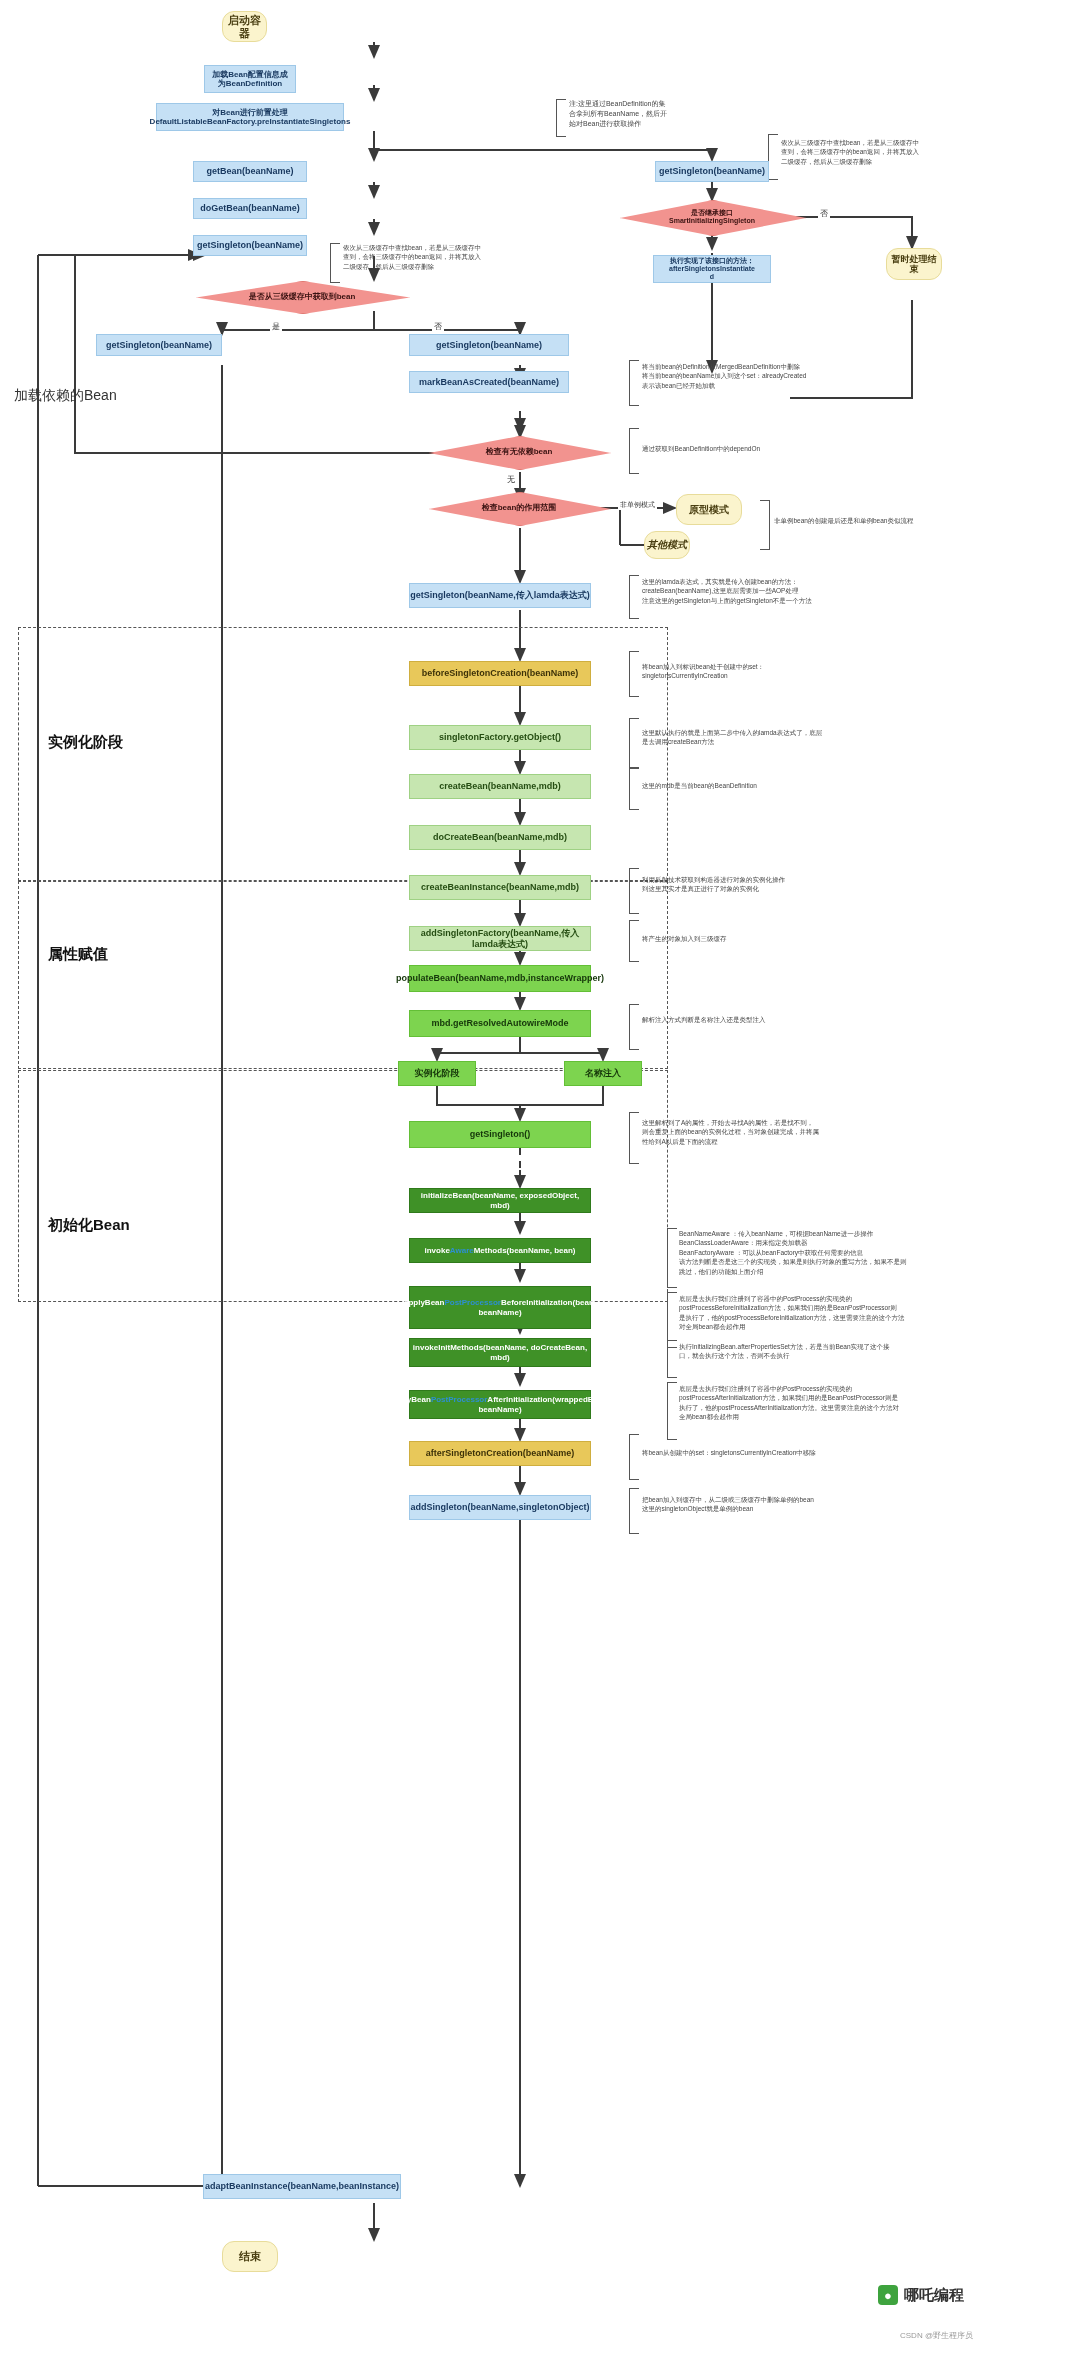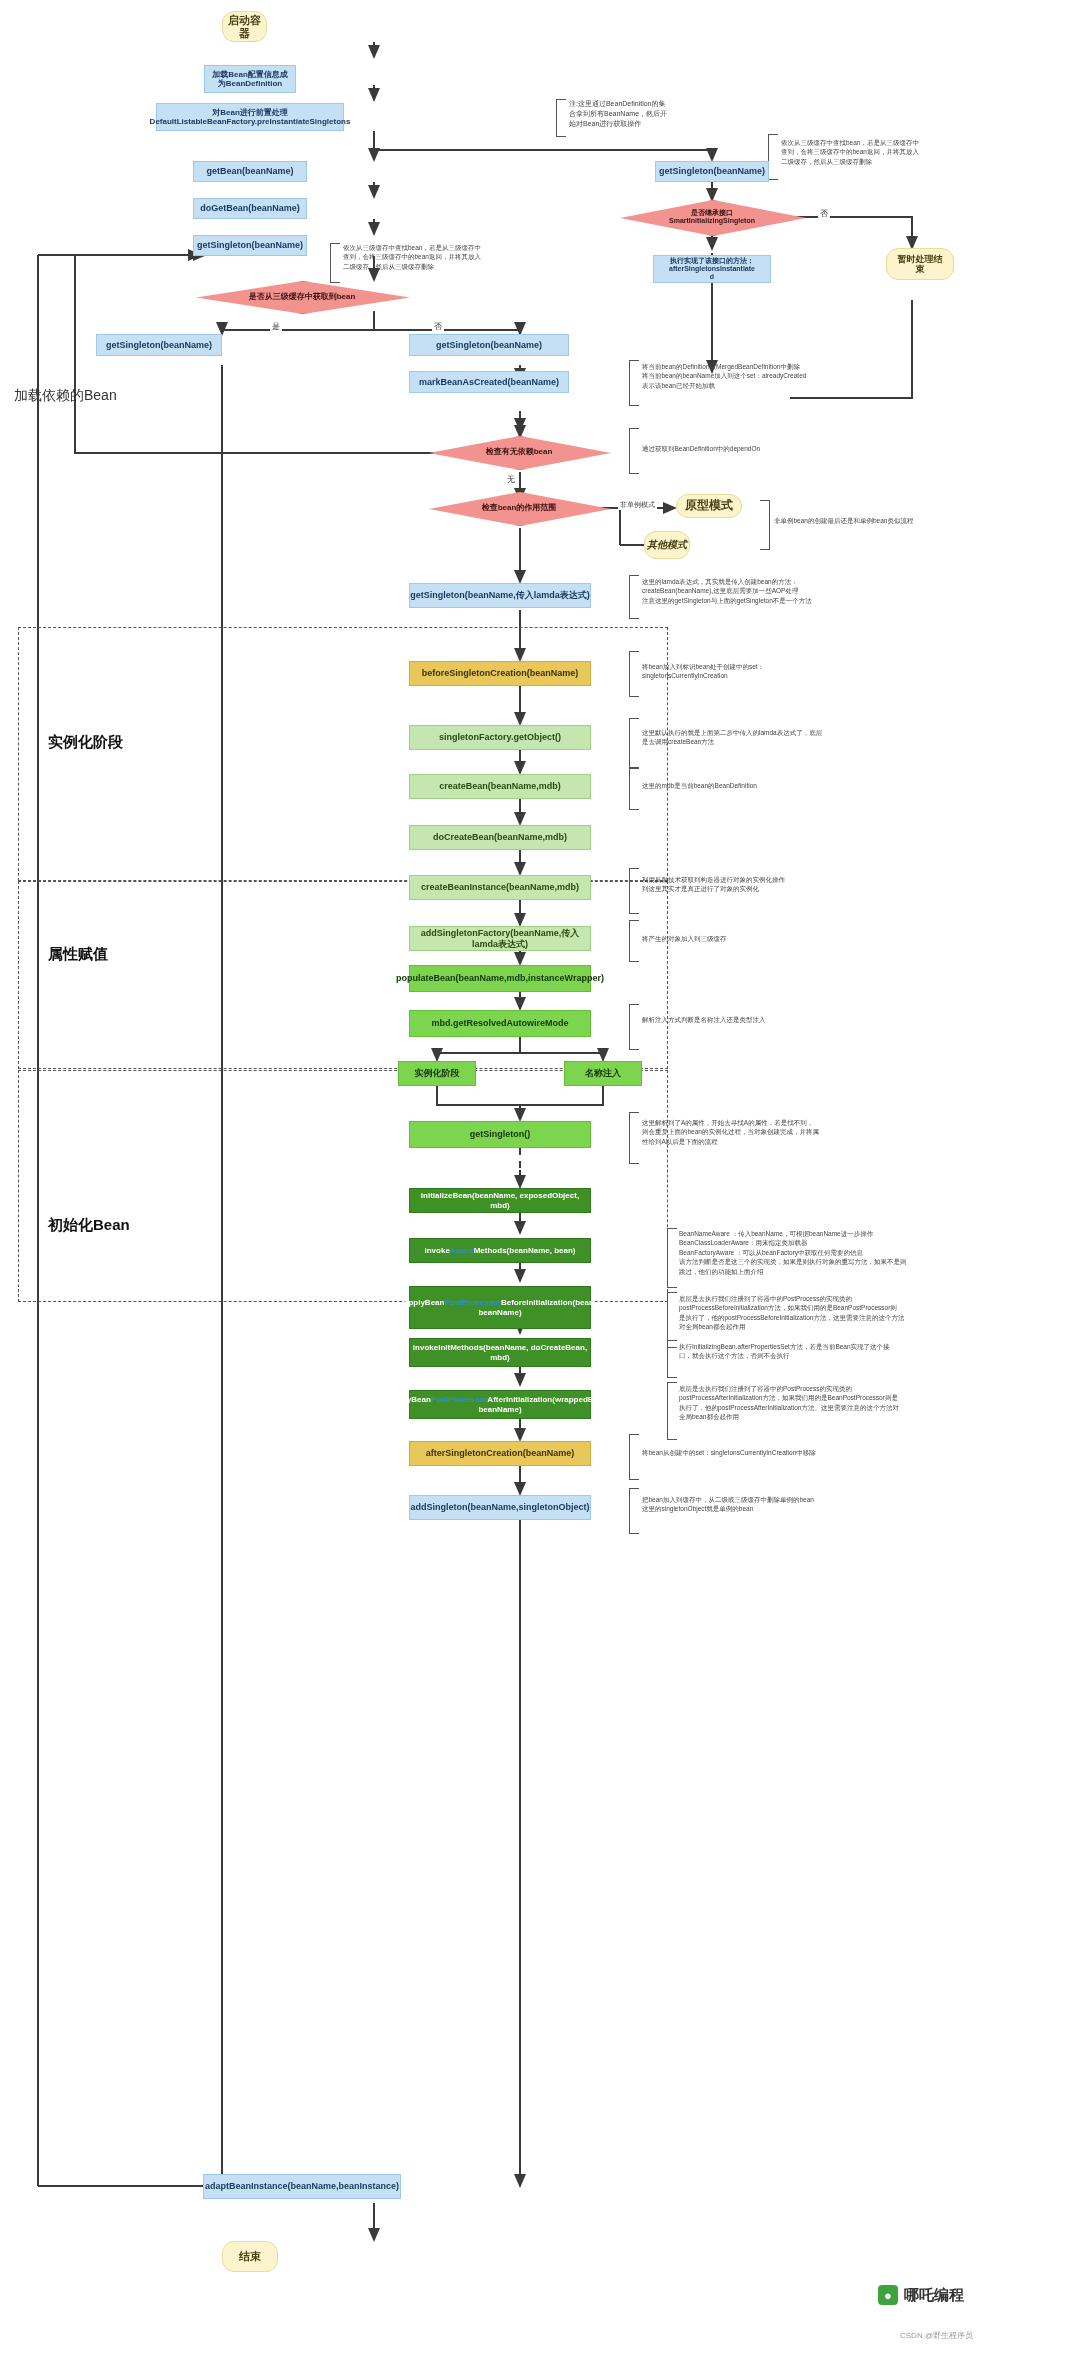--- a/index.html
+++ b/index.html
@@ -238,21 +238,21 @@
   <div class="diamond" style="left:620px;top:200px;width:184px;height:34px;">
     <div class="dshape"></div>
     <div class="dtext" style="font-size:7px;white-space:pre-line;">是否继承接口
 SmartInitializingSingleton</div>
   </div>
 
   <div class="node blue" style="left:653px;top:255px;width:118px;height:28px;font-size:7px;white-space:pre-line;">执行实现了该接口的方法：
 afterSingletonsInstantiate
 d</div>
 
-  <div class="node yellow" style="left:886px;top:248px;width:68px;height:32px;font-size:9px;white-space:pre-line;">暂时处理结
+  <div class="node yellow" style="left:886px;top:248px;width:56px;height:32px;font-size:9px;white-space:pre-line;">暂时处理结
 束</div>
 
   <div class="diamond" style="left:196px;top:281px;width:212px;height:31px;">
     <div class="dshape"></div>
     <div class="dtext" style="font-size:8px;">是否从三级缓存中获取到bean</div>
   </div>
 
   <div class="node blue" style="left:96px;top:334px;width:126px;height:22px;font-size:9px;">getSingleton(beanName)</div>
   <div class="node blue" style="left:409px;top:334px;width:160px;height:22px;font-size:9px;">getSingleton(beanName)</div>
   <div class="node blue" style="left:409px;top:371px;width:160px;height:22px;font-size:9px;">markBeanAsCreated(beanName)</div>
@@ -260,21 +260,21 @@
   <div class="diamond" style="left:429px;top:436px;width:180px;height:32px;">
     <div class="dshape"></div>
     <div class="dtext" style="font-size:8px;">检查有无依赖bean</div>
   </div>
 
   <div class="diamond" style="left:429px;top:492px;width:180px;height:32px;">
     <div class="dshape"></div>
     <div class="dtext" style="font-size:8px;">检查bean的作用范围</div>
   </div>
 
-  <div class="node yellow" style="left:676px;top:494px;width:66px;height:24px;font-size:12px;">原型模式</div>
+  <div class="node yellow" style="left:676px;top:494px;width:66px;height:31px;font-size:10px;">原型模式</div>
   <div class="node yellow" style="left:644px;top:531px;width:46px;height:28px;font-size:10px;font-style:italic;">其他模式</div>
 
   <div class="node blue" style="left:409px;top:583px;width:182px;height:25px;font-size:9px;">getSingleton(beanName,传入lamda表达式)</div>
 
   <div class="node amber" style="left:409px;top:661px;width:182px;height:25px;font-size:9px;">beforeSingletonCreation(beanName)</div>
 
   <div class="node lgreen" style="left:409px;top:725px;width:182px;height:25px;font-size:9px;">singletonFactory.getObject()</div>
   <div class="node lgreen" style="left:409px;top:774px;width:182px;height:25px;font-size:9px;">createBean(beanName,mdb)</div>
   <div class="node lgreen" style="left:409px;top:825px;width:182px;height:25px;font-size:9px;">doCreateBean(beanName,mdb)</div>
   <div class="node lgreen" style="left:409px;top:875px;width:182px;height:25px;font-size:9px;">createBeanInstance(beanName,mdb)</div>

